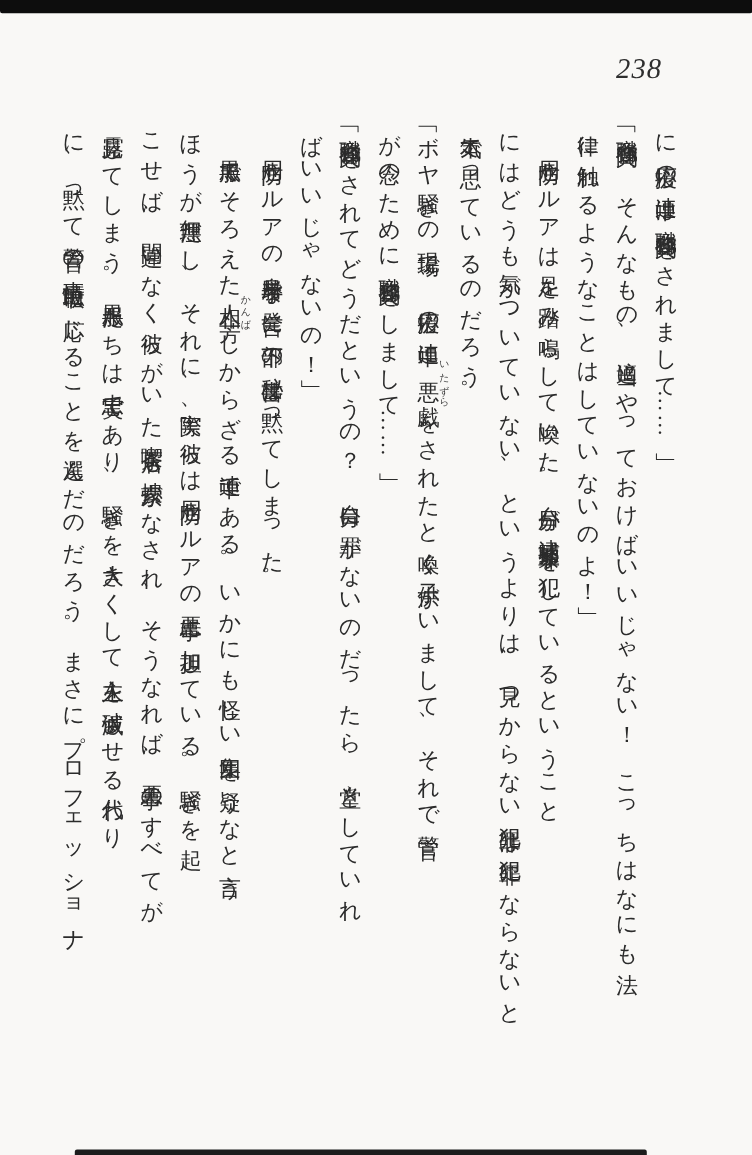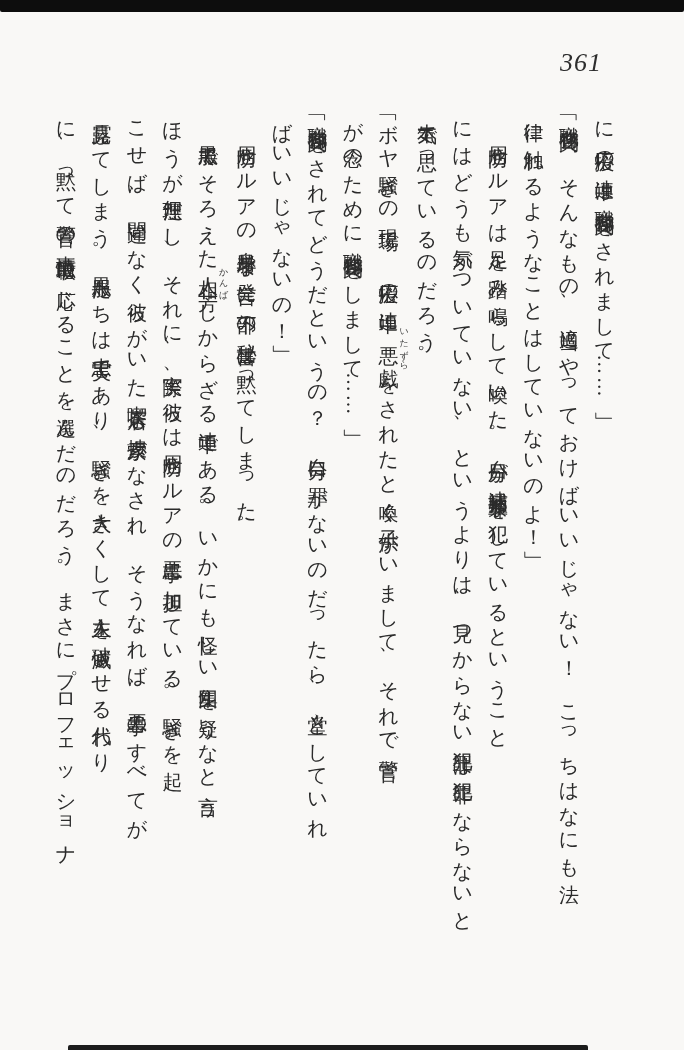--- a/index.html
+++ b/index.html
@@ -53,21 +53,21 @@
     font-size: 9px;
     letter-spacing: 0.5px;
     color: #3a3a3a;
   }
 </style>
 </head>
 <body>
 
 <div class="page">
   <div class="top-border"></div>
-  <span class="page-number">361</span>
+  <span class="page-number">238</span>
   <div class="text-block">
       <div class="col">に応援の連中は職務質問をされまして……」</div>
       <div class="col">「職務質問？　そんなもの、適当にやっておけばいいじゃない！　こっちはなにも法</div>
       <div class="col">律に触れるようなことはしていないのよ！」</div>
       <div class="col indent">周防セルアは足を踏み鳴らして喚いた。自分が逮捕監禁罪を犯しているということ</div>
       <div class="col">にはどうも気がついていない、というよりは、見つからない犯罪は犯罪にならないと</div>
       <div class="col">本気で思っているのだろう。</div>
       <div class="col">「ボヤ騒ぎの現場で、応援の連中に<ruby>悪戯<rt>いたずら</rt></ruby>をされたと喚く子供がいまして、それで警官</div>
       <div class="col">が念のために職務質問をしまして……」</div>
       <div class="col">「職務質問をされてどうだというの？　自分に罪がないのだったら、堂々としていれ</div>

